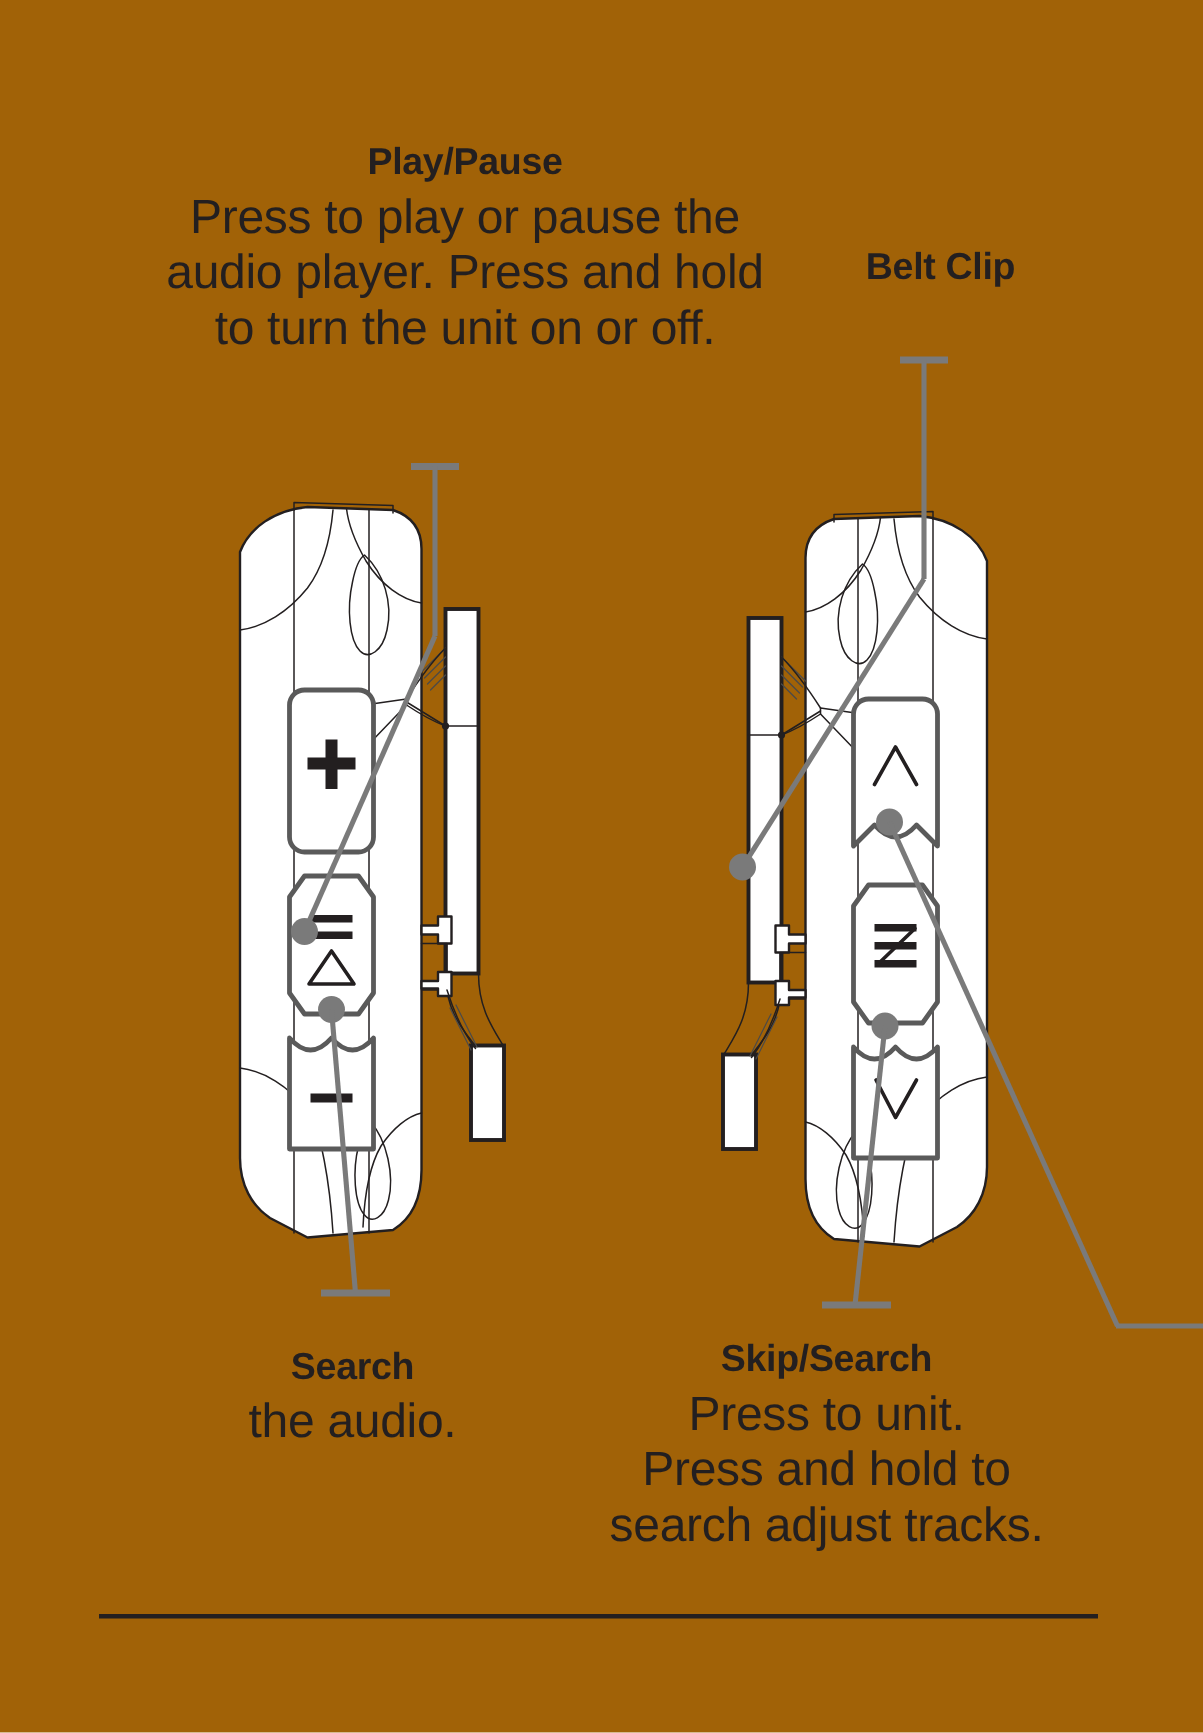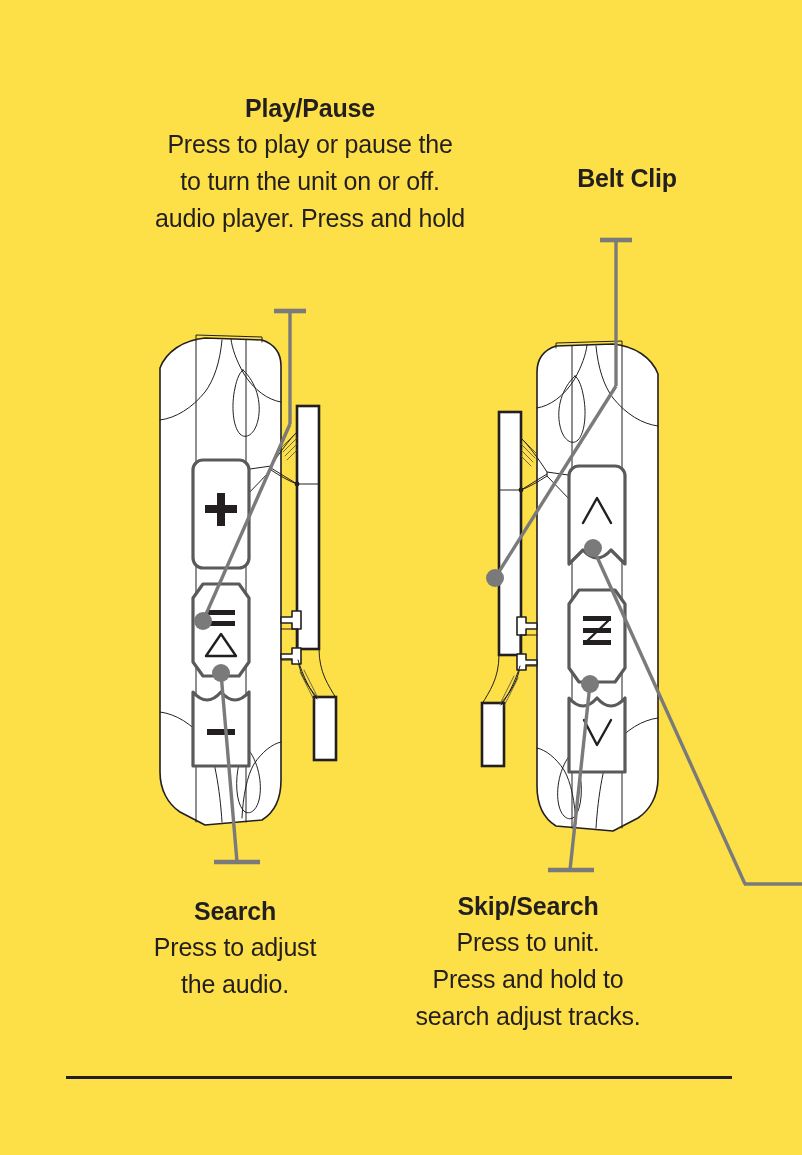--- a/index.html
+++ b/index.html
@@ -9,47 +9,47 @@
     background: #ffffff;
   }
   body {
     font-family: "Liberation Sans", sans-serif;
     color: #231f20;
   }
   #page {
     position: relative;
     width: 802px;
     height: 1155px;
-    background: #fde047;
+    background: #a16207;
     overflow: hidden;
   }
 
   .callout { position: absolute; text-align: center; }
   .callout .title {
     font-weight: bold;
     font-size: 25px;
     line-height: 36px;
     color: #231f20;
     letter-spacing: -0.2px;
     white-space: nowrap;
   }
   .callout .body {
     font-weight: normal;
-    font-size: 25px;
+    font-size: 32px;
     line-height: 37px;
     color: #231f20;
     letter-spacing: -0.2px;
   }
   .callout .body .ln { display: block; white-space: nowrap; }
 
   
   #callout-playpause { left: 60px;  top: 90px;  width: 500px; }
   #callout-beltclip  { left: 500px; top: 160px; width: 254px; }
   #callout-volume    { left: 120px; top: 893px; width: 230px; }
-  #callout-skip      { left: 383px; top: 888px; width: 290px; }
+  #callout-skip      { left: 406px; top: 888px; width: 290px; }
 
   #art {
     position: absolute;
     left: 0; top: 0;
     width: 802px;
     height: 1155px;
   }
 
   #divider-rule {
     position: absolute;
@@ -62,33 +62,32 @@
 </style>
 </head>
 <body>
 
 <div id="page">
 
   <div class="callout" id="callout-playpause">
     <div class="title">Play/Pause</div>
     <div class="body">
       <span class="ln">Press to play or pause the</span>
+      <span class="ln">audio player. Press and hold</span>
       <span class="ln">to turn the unit on or off.</span>
-      <span class="ln">audio player. Press and hold</span>
     </div>
   </div>
 
   <div class="callout" id="callout-beltclip">
     <div class="title">Belt Clip</div>
   </div>
 
   <div class="callout" id="callout-volume">
     <div class="title">Search</div>
     <div class="body">
-      <span class="ln">Press to adjust</span>
       <span class="ln">the audio.</span>
     </div>
   </div>
 
   <div class="callout" id="callout-skip">
     <div class="title">Skip/Search</div>
     <div class="body">
       <span class="ln">Press to unit.</span>
       <span class="ln">Press and hold to</span>
       <span class="ln">search adjust tracks.</span>

